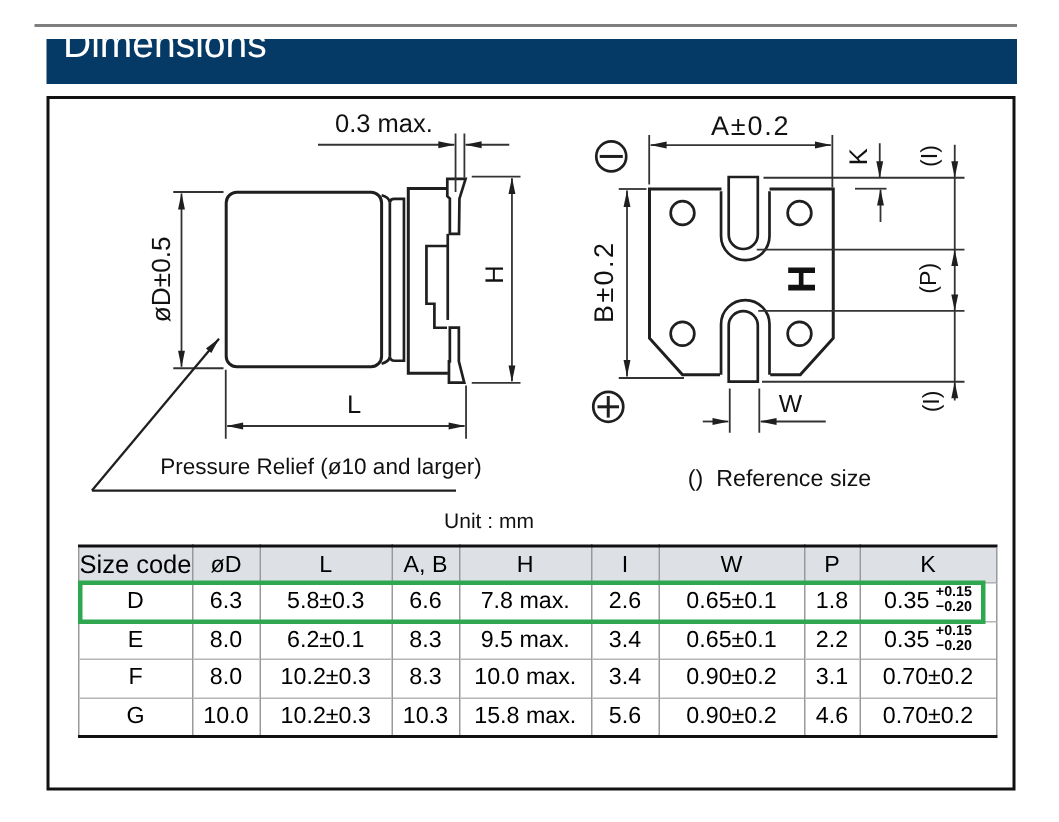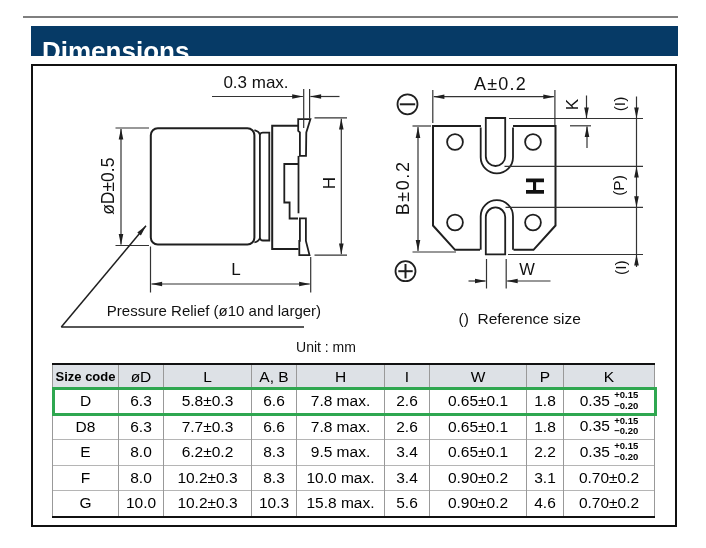--- a/index.html
+++ b/index.html
@@ -1,31 +1,31 @@
 <!DOCTYPE html>
 <html><head>
 <meta charset="utf-8">
 <style>
   html,body{margin:0;padding:0;background:#ffffff;}
   #page{position:relative;width:706px;height:548px;background:#ffffff;overflow:hidden;
         font-family:"Liberation Sans", sans-serif;}
   .abs{position:absolute;}
   #topline{left:23px;top:16px;width:655px;height:2px;background:#7f7f7f;}
   #titlebar{left:31px;top:26px;width:647px;height:30px;background:#063a66;}
-  #titletext{left:42px;top:36px;color:#ffffff;font-size:26px;font-weight:bold;letter-spacing:0px;}
+  #titletext{left:42px;top:14px;color:#ffffff;font-size:26px;font-weight:normal;letter-spacing:0px;}
   #box{left:31px;top:64px;width:646px;height:463px;border:2.4px solid #111;box-sizing:border-box;background:#fff;}
   #unit{left:0px;top:339px;width:652px;text-align:center;font-size:14px;color:#111;}
   table{border-collapse:collapse;table-layout:fixed;font-size:15.5px;color:#000;}
   #tbl{left:52px;top:363px;}
   td{border-left:1px solid #999;border-right:1px solid #999;border-top:1px solid #b5b5b5;
      text-align:center;vertical-align:middle;padding:0;height:24.5px;white-space:nowrap;}
   tr.hd td{background:#dde1e6;border-top:none;height:23px;}
   tr.rd td{height:24.7px;}
   table{border-top:2.2px solid #111;border-bottom:2.6px solid #111;}
-  .sc{font-size:13px;font-weight:bold;}
+  .sc{font-size:17px;}
   .tol{display:inline-block;vertical-align:middle;font-size:9.5px;line-height:1.1;text-align:center;font-weight:bold;margin-top:-2px;}
   #green{left:51.5px;top:386.5px;width:605px;height:29px;border:3px solid #2fa750;box-sizing:border-box;}
 </style>
 </head>
 <body>
 <div id="page">
   <div class="abs" id="topline"></div>
   <div class="abs" id="titlebar"></div>
   <div class="abs" id="titletext">Dimensions</div>
   <div class="abs" id="box"></div>
@@ -195,34 +195,23 @@
           <td>6.3</td>
           <td>5.8±0.3</td>
           <td>6.6</td>
           <td>7.8 max.</td>
           <td>2.6</td>
           <td>0.65±0.1</td>
           <td>1.8</td>
       <td>0.35&nbsp;<span class="tol">+0.15<br>−0.20</span></td>
     </tr>
     <tr>
-      <td>D8</td>
-          <td>6.3</td>
-          <td>7.7±0.3</td>
-          <td>6.6</td>
-          <td>7.8 max.</td>
-          <td>2.6</td>
-          <td>0.65±0.1</td>
-          <td>1.8</td>
-      <td>0.35&nbsp;<span class="tol">+0.15<br>−0.20</span></td>
-    </tr>
-    <tr>
       <td>E</td>
           <td>8.0</td>
-          <td>6.2±0.2</td>
+          <td>6.2±0.1</td>
           <td>8.3</td>
           <td>9.5 max.</td>
           <td>3.4</td>
           <td>0.65±0.1</td>
           <td>2.2</td>
       <td>0.35&nbsp;<span class="tol">+0.15<br>−0.20</span></td>
     </tr>
     <tr>
       <td>F</td>
           <td>8.0</td>

